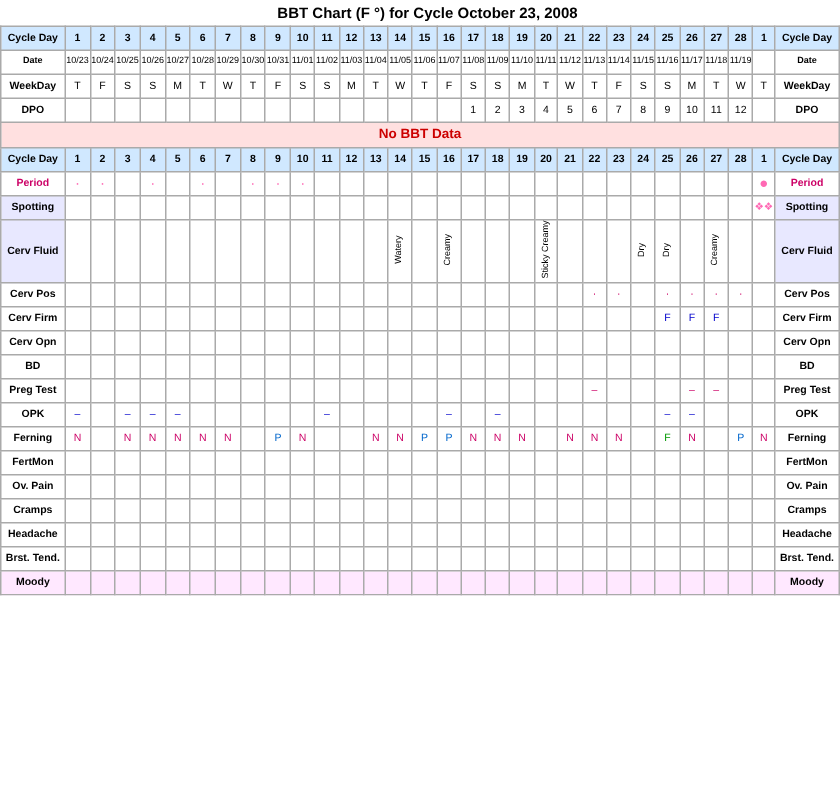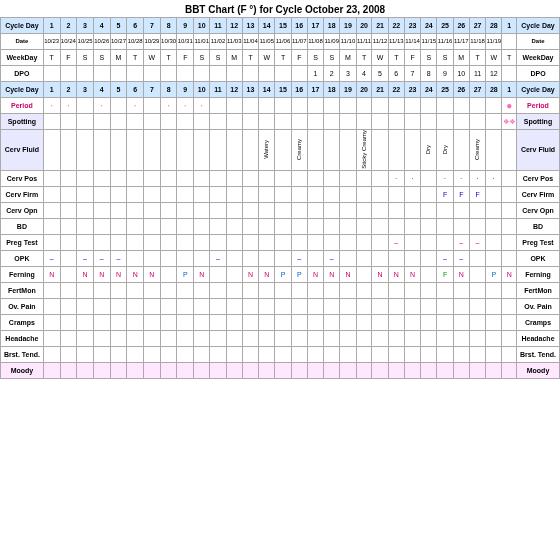--- a/index.html
+++ b/index.html
@@ -205,20 +205,23 @@
         <td>6</td>
         <td>7</td>
         <td>8</td>
         <td>9</td>
         <td>10</td>
         <td>11</td>
         <td>12</td>
         <td></td>
         <td class="row-label">DPO</td>
       </tr>
+      <tr>
+        <td colspan="31" class="" style="background: rgb(255, 224, 224); font-weight: bold; font-size: 9px; color: rgb(204, 0, 0); text-align: center; padding: 3px; border: 1px solid rgb(170, 170, 170);">No BBT Data</td>
+      </tr>
       <tr class="cycle-day-row header-row">
         <td class="row-label">Cycle Day</td>
         <td style="background:#d0e8ff;font-weight:bold;font-size:7px;">1</td>
         <td style="background:#d0e8ff;font-weight:bold;font-size:7px;">2</td>
         <td style="background:#d0e8ff;font-weight:bold;font-size:7px;">3</td>
         <td style="background:#d0e8ff;font-weight:bold;font-size:7px;">4</td>
         <td style="background:#d0e8ff;font-weight:bold;font-size:7px;">5</td>
         <td style="background:#d0e8ff;font-weight:bold;font-size:7px;">6</td>
         <td style="background:#d0e8ff;font-weight:bold;font-size:7px;">7</td>
         <td style="background:#d0e8ff;font-weight:bold;font-size:7px;">8</td>

